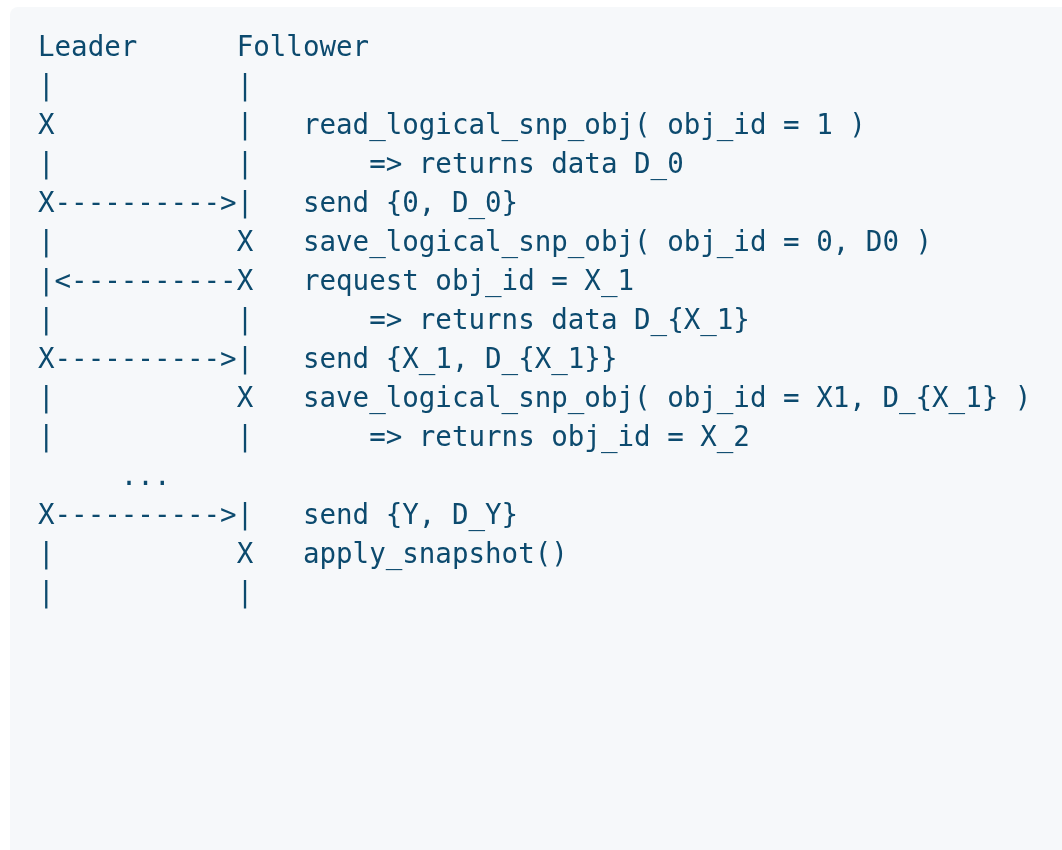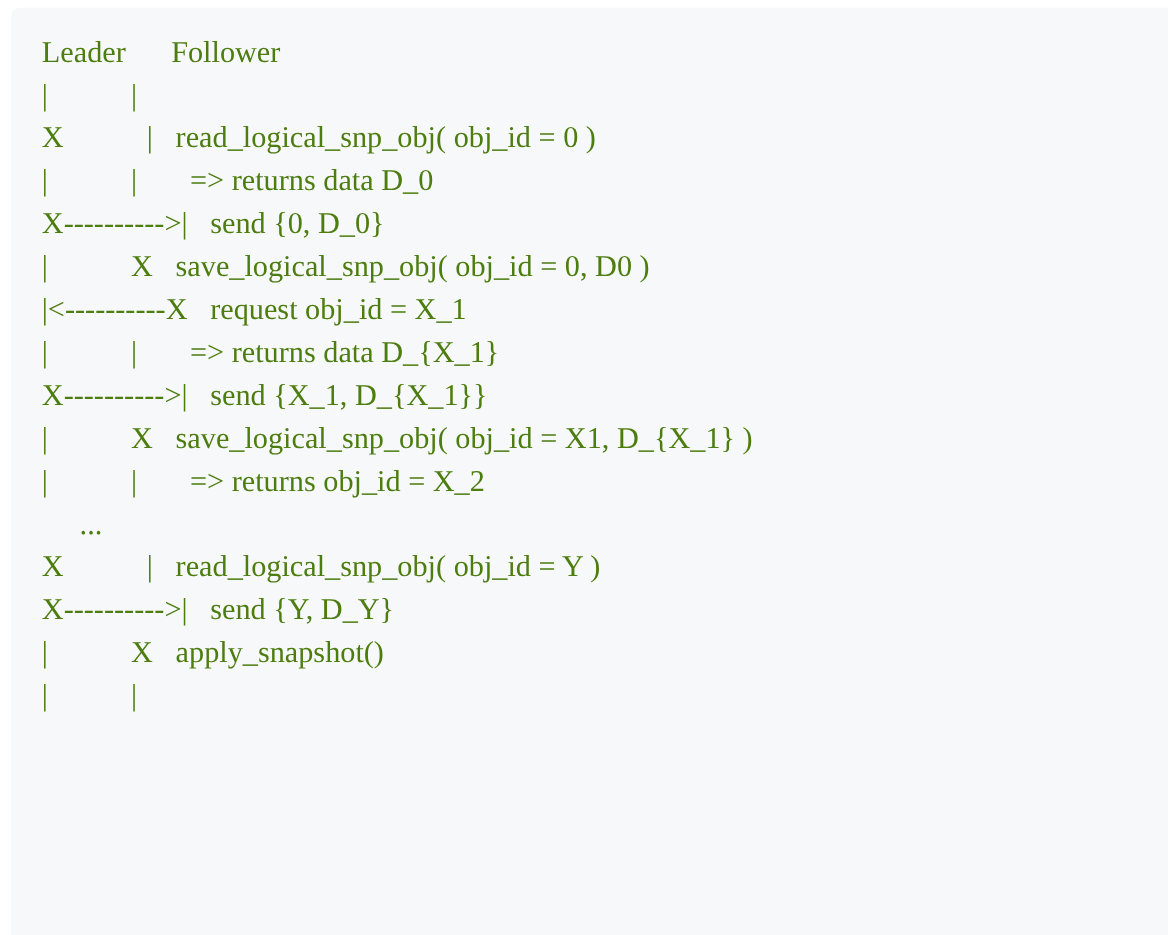--- a/index.html
+++ b/index.html
@@ -22,38 +22,36 @@
     bottom: -24px;
     background: #f6f8fa;
     border-radius: 8px;
     padding: 20px 28px;
     box-sizing: border-box;
   }
   .line {
     white-space: pre;
     font-size: 27.5px;
     line-height: 39px;
-    color: #4d7c0f;
+    color: #0c4a6e;
     letter-spacing: 0;
-    font-family: Liberation Serif, serif;
   }
 </style>
 </head>
 <body>
 
 <div class="code-block">
   <div class="line">Leader      Follower</div>
   <div class="line">|           |</div>
-  <div class="line">X           |   read_logical_snp_obj( obj_id = 0 )</div>
+  <div class="line">X           |   read_logical_snp_obj( obj_id = 1 )</div>
   <div class="line">|           |       =&gt; returns data D_0</div>
   <div class="line">X----------&gt;|   send {0, D_0}</div>
   <div class="line">|           X   save_logical_snp_obj( obj_id = 0, D0 )</div>
   <div class="line">|&lt;----------X   request obj_id = X_1</div>
   <div class="line">|           |       =&gt; returns data D_{X_1}</div>
   <div class="line">X----------&gt;|   send {X_1, D_{X_1}}</div>
   <div class="line">|           X   save_logical_snp_obj( obj_id = X1, D_{X_1} )</div>
   <div class="line">|           |       =&gt; returns obj_id = X_2</div>
   <div class="line">     ...</div>
-  <div class="line">X           |   read_logical_snp_obj( obj_id = Y )</div>
   <div class="line">X----------&gt;|   send {Y, D_Y}</div>
   <div class="line">|           X   apply_snapshot()</div>
   <div class="line">|           |</div>
 </div>
 
 </body></html>

